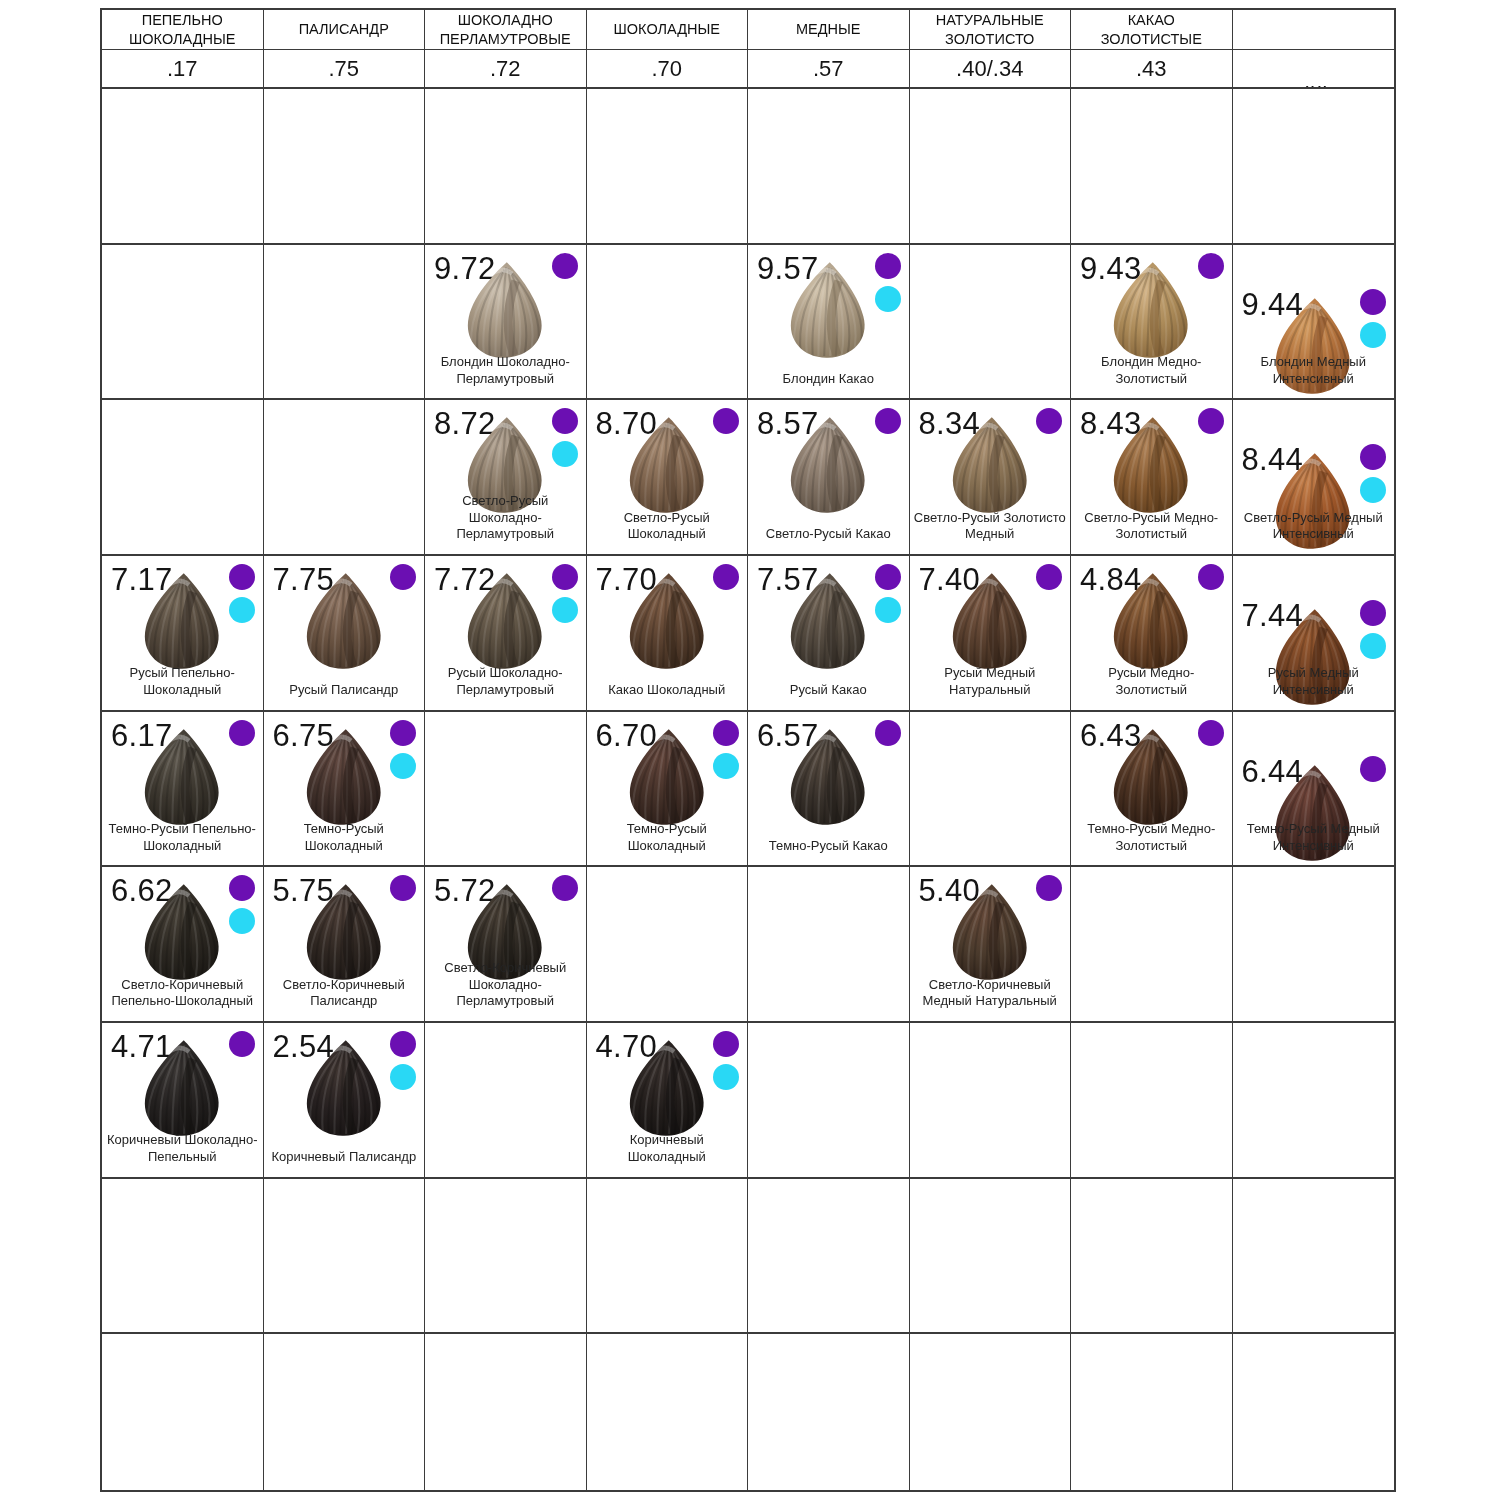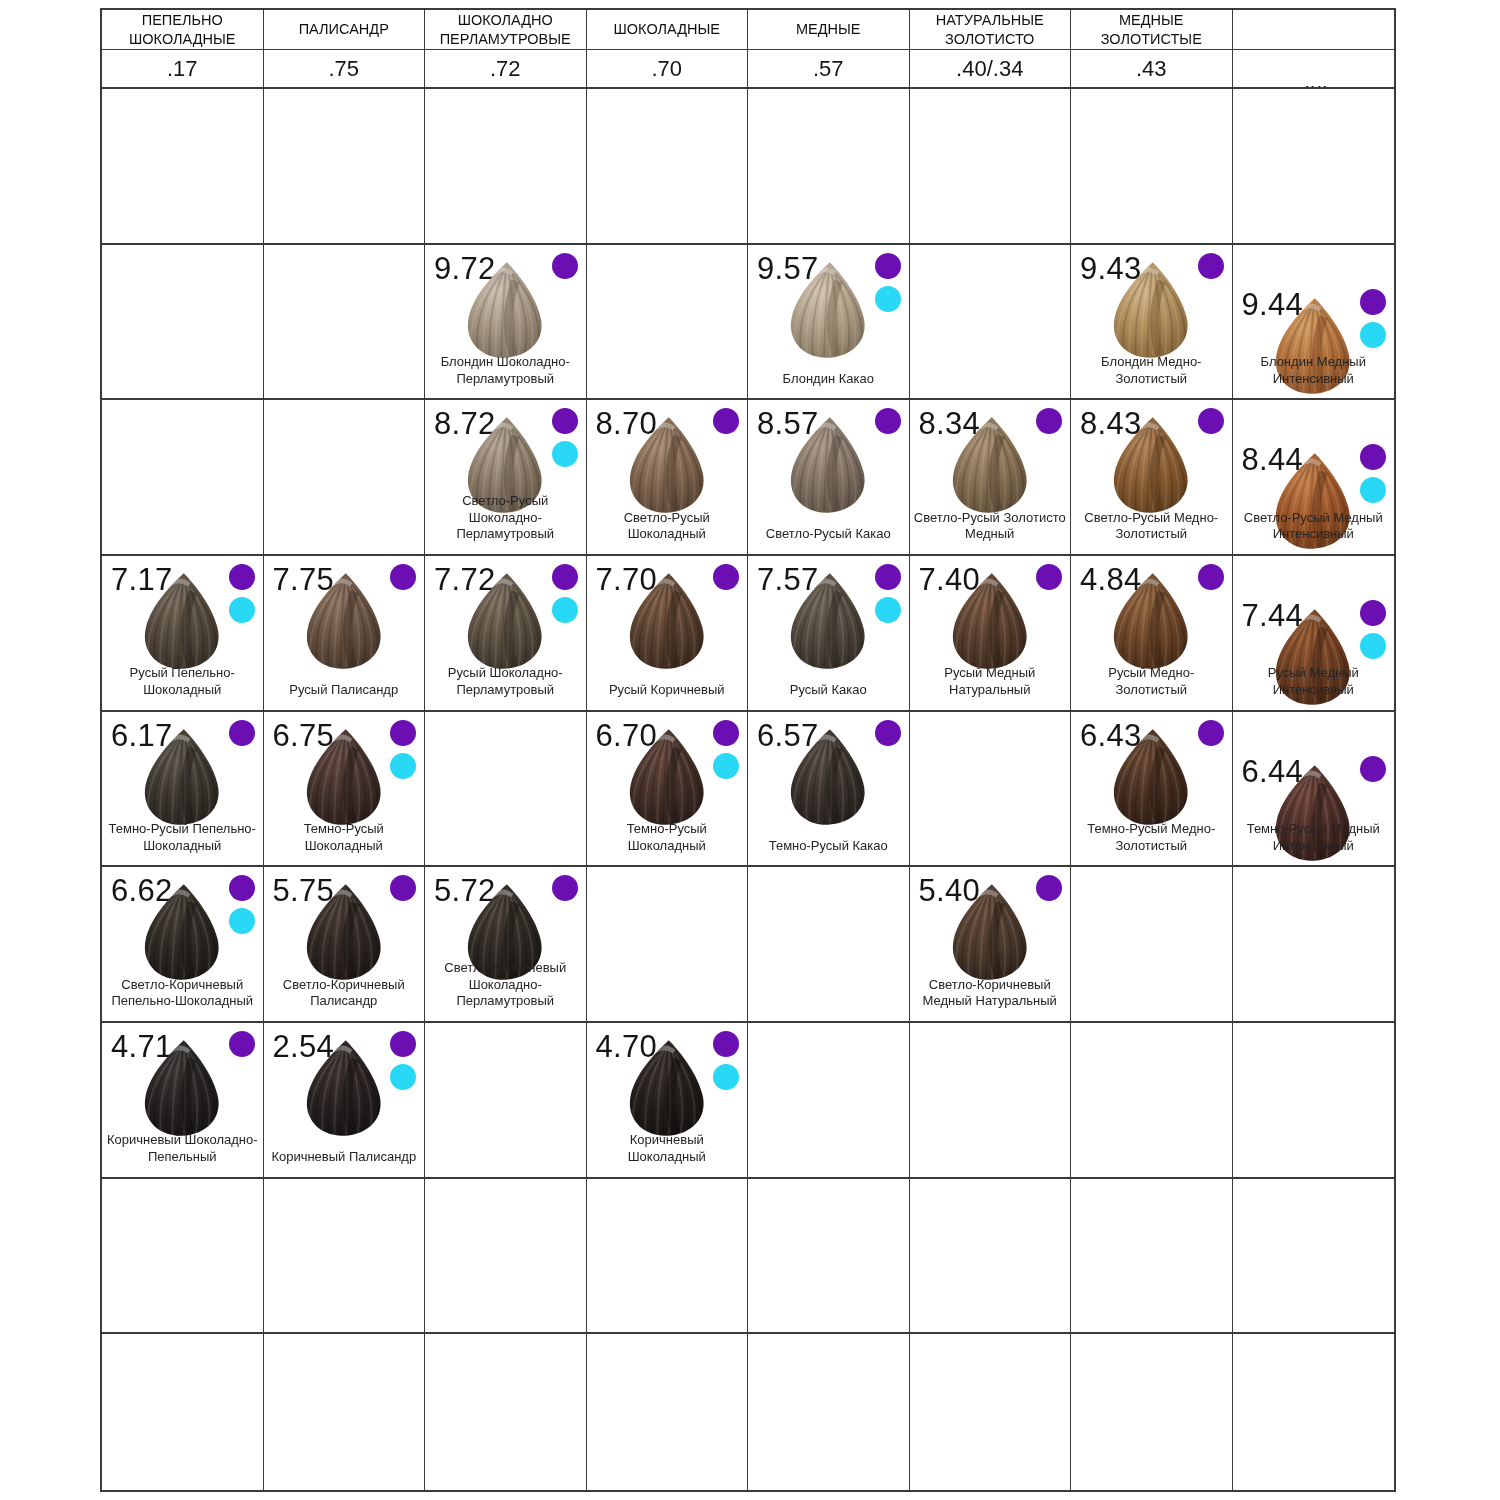--- a/index.html
+++ b/index.html
@@ -53,21 +53,21 @@
     <div class="hcell">
       <span class="htext">ШОКОЛАДНЫЕ</span>
     </div>
     <div class="hcell">
       <span class="htext">МЕДНЫЕ</span>
     </div>
     <div class="hcell">
       <span class="htext">МЕДНО НАТУРАЛЬНЫЕ ЗОЛОТИСТО МЕДНЫЕ</span>
     </div>
     <div class="hcell">
-      <span class="htext">МЕДНЫЕ ЗОЛОТИСТЫЕ</span>
+      <span class="htext">КАКАО ЗОЛОТИСТЫЕ</span>
     </div>
     <div class="hcell lastcol">
       <span class="htext">ИНТЕНСИВНО МЕДНЫЕ</span>
     </div>
     <div class="ccell">
       <span class="ctext">.17</span>
     </div>
     <div class="ccell">
       <span class="ctext">.75</span>
     </div>
@@ -604,21 +604,21 @@
             <path d="M62.5 12.6 C 62.7 45, 65.0 78, 62.3 113" stroke="rgba(255,255,255,0.10)" stroke-width="2.4" fill="none"></path>
             <path d="M63.6 13.9 C 68.2 45, 73.0 78, 68.8 113" stroke="rgba(0,0,0,0.15)" stroke-width="2.4" fill="none"></path>
             <path d="M64.7 15.2 C 73.6 45, 81.0 78, 75.4 113" stroke="rgba(255,255,255,0.10)" stroke-width="2.4" fill="none"></path>
             <path d="M65.8 16.5 C 79.1 45, 89.0 78, 81.9 113" stroke="rgba(0,0,0,0.15)" stroke-width="2.4" fill="none"></path>
             <path d="M66.9 17.7 C 84.5 45, 97.0 78, 88.5 113" stroke="rgba(255,255,255,0.10)" stroke-width="2.4" fill="none"></path>
             <path d="M68.0 19.0 C 90.0 45, 105.0 78, 95.0 113" stroke="rgba(0,0,0,0.15)" stroke-width="2.4" fill="none"></path>
             <path d="M72 28 C63 54 60 84 70 112" stroke="#302116" stroke-width="10" opacity="0.5" fill="none"></path>
             <path d="M40 24 C50 15 60 13 68 20" stroke="rgba(255,255,255,0.30)" stroke-width="5" fill="none"></path>
           </g>
         </svg></span>
-      <span class="name">Русый Коричневый</span>
+      <span class="name">Какао Шоколадный</span>
     </div>
     <div class="cell">
       <span class="code">7.57</span>
       <span class="dots">
         <span class="dot" style="background: rgb(107, 15, 178);"></span>
         <span class="dot" style="background: rgb(41, 216, 245);"></span>
       </span>
       <span class="swatch"><svg viewBox="0 0 120 122" width="100%" height="100%" xmlns="http://www.w3.org/2000/svg">
           <defs>
             <radialGradient id="g14" cx="40%" cy="30%" r="90%">

